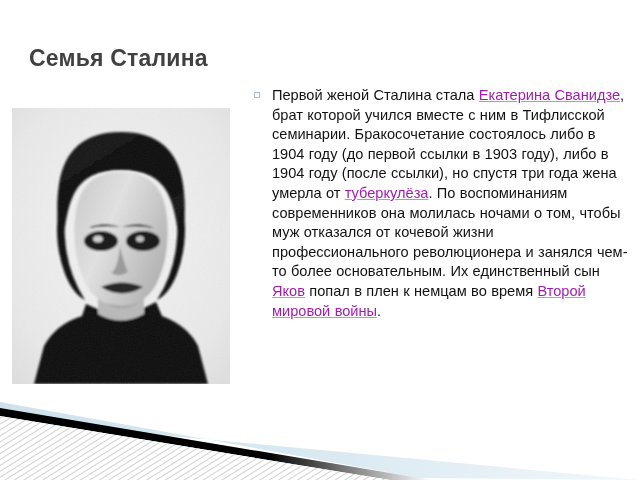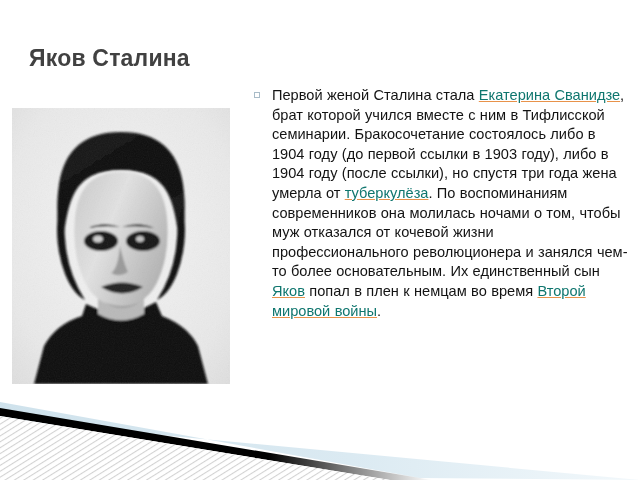--- a/index.html
+++ b/index.html
@@ -71,21 +71,21 @@
     box-sizing: border-box;
   }
   .body-text {
     font-size: 14.6px;
     line-height: 19.6px;
     color: #131313;
     text-align: left;
     word-spacing: 0.3px;
   }
   .lnk {
-    color: #0f766e;
+    color: #a21caf;
     text-decoration: underline;
     text-decoration-color: #e8924a;
     text-underline-offset: 1px;
     cursor: pointer;
   }
 
   
   .deco {
     position: absolute;
     left: 0;
@@ -94,21 +94,21 @@
     height: 80px;
     pointer-events: none;
   }
   .deco svg { display: block; width: 640px; height: 80px; }
 </style>
 </head>
 <body>
 
 <div class="slide">
 
-  <div class="slide-title">Яков Сталина</div>
+  <div class="slide-title">Семья Сталина</div>
 
   <div class="photo-frame">
     <svg viewBox="0 0 218 276" preserveAspectRatio="none" aria-hidden="true">
       <defs>
         <radialGradient id="bgv" cx="50%" cy="45%" r="78%">
           <stop offset="0%" stop-color="#f4f4f4"></stop>
           <stop offset="70%" stop-color="#e9e9e9"></stop>
           <stop offset="100%" stop-color="#dcdcdc"></stop>
         </radialGradient>
         <linearGradient id="skin" x1="0" y1="0" x2="1" y2="0.6">

